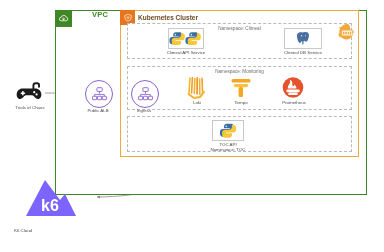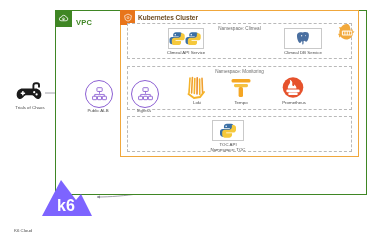--- a/index.html
+++ b/index.html
@@ -17,21 +17,21 @@
   
   .vpc-box{
     left:55px;top:10px;width:312px;height:185px;
     border:1.2px solid #3f8624;
     background:#ffffff;
     box-sizing:border-box;
   }
   .vpc-tab{
     left:55px;top:10px;
     height:17px;
-    display:flex;align-items:flex-end;gap:4px;
+    display:flex;align-items:flex-start;gap:20px;
     padding-right:6px;
     box-sizing:border-box;
   }
   .vpc-badge{
     width:17px;height:17px;background:#3f8624;
     display:flex;align-items:center;justify-content:center;
   }
   .vpc-label{font-size:7.5px;color:#3f8624;font-weight:700;letter-spacing:.2px;}
 
   .k8s-box{
@@ -288,21 +288,21 @@
     <svg width="15" height="14" viewBox="0 0 20 18">
       <rect x="6.6" y="0.6" width="7" height="5" rx="0.8" fill="none" stroke="#8c5fd3" stroke-width="1.2"></rect>
       <path d="M10 5.6v3.2M3.6 12V9.6h12.8V12" fill="none" stroke="#8c5fd3" stroke-width="1.1"></path>
       <rect x="0.8" y="12" width="5.4" height="4.6" rx="0.7" fill="none" stroke="#8c5fd3" stroke-width="1.2"></rect>
       <rect x="7.3" y="12" width="5.4" height="4.6" rx="0.7" fill="none" stroke="#8c5fd3" stroke-width="1.2"></rect>
       <rect x="13.8" y="12" width="5.4" height="4.6" rx="0.7" fill="none" stroke="#8c5fd3" stroke-width="1.2"></rect>
     </svg>
   </div>
   <div class="node-label" style="left:124px;top:108px;width:40px;">Ingress</div>
 
-  <div class="icon-node" style="left:40px;top:178px;width:54px;height:40px;">
+  <div class="icon-node" style="left:24px;top:178px;width:54px;height:40px;">
     <svg width="54" height="40" viewBox="0 0 54 40">
       <path d="M21 2 L36 22 L41 16 L52 38 L2 38 Z" fill="#7d64ff"></path>
       <text x="26" y="33" font-family="'Liberation Sans', sans-serif" font-size="16" font-weight="700" fill="#ffffff" text-anchor="middle">k6</text>
     </svg>
   </div>
   <div class="node-label" style="left:14px;top:228px;width:50px;text-align:left;">K6 Cloud</div>
 
   <div class="watermark"></div>
 
 </div>

